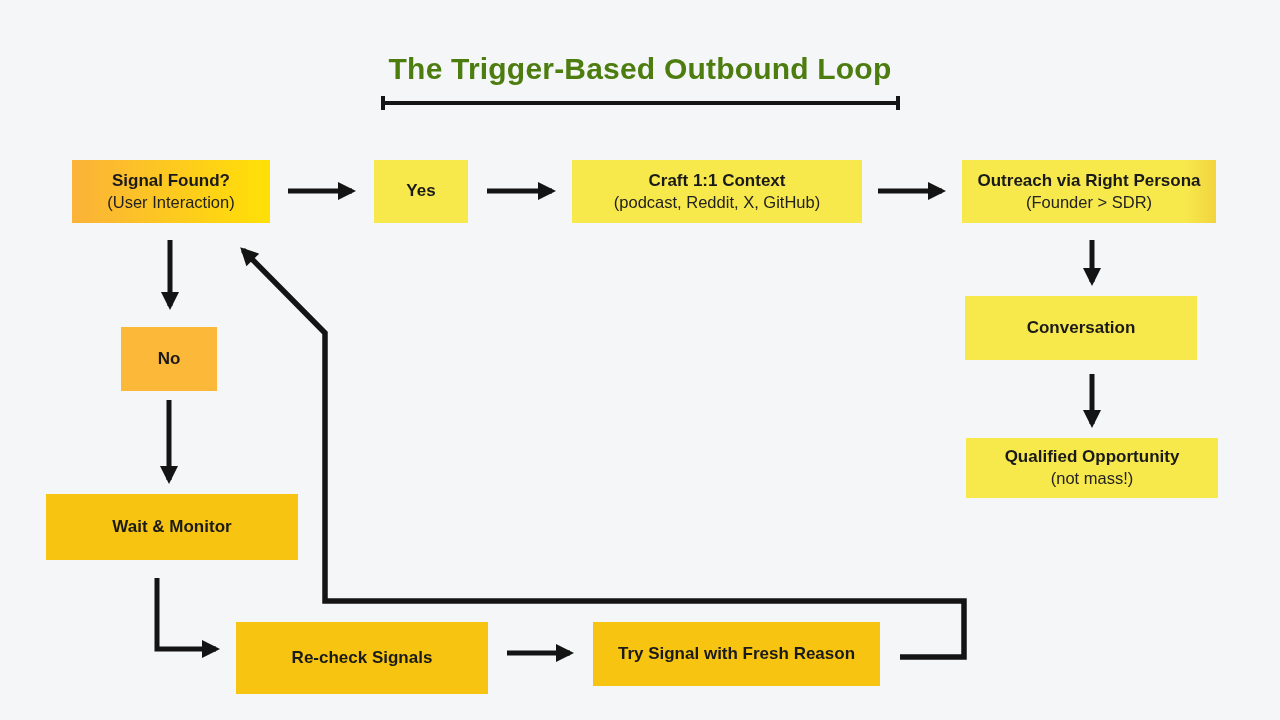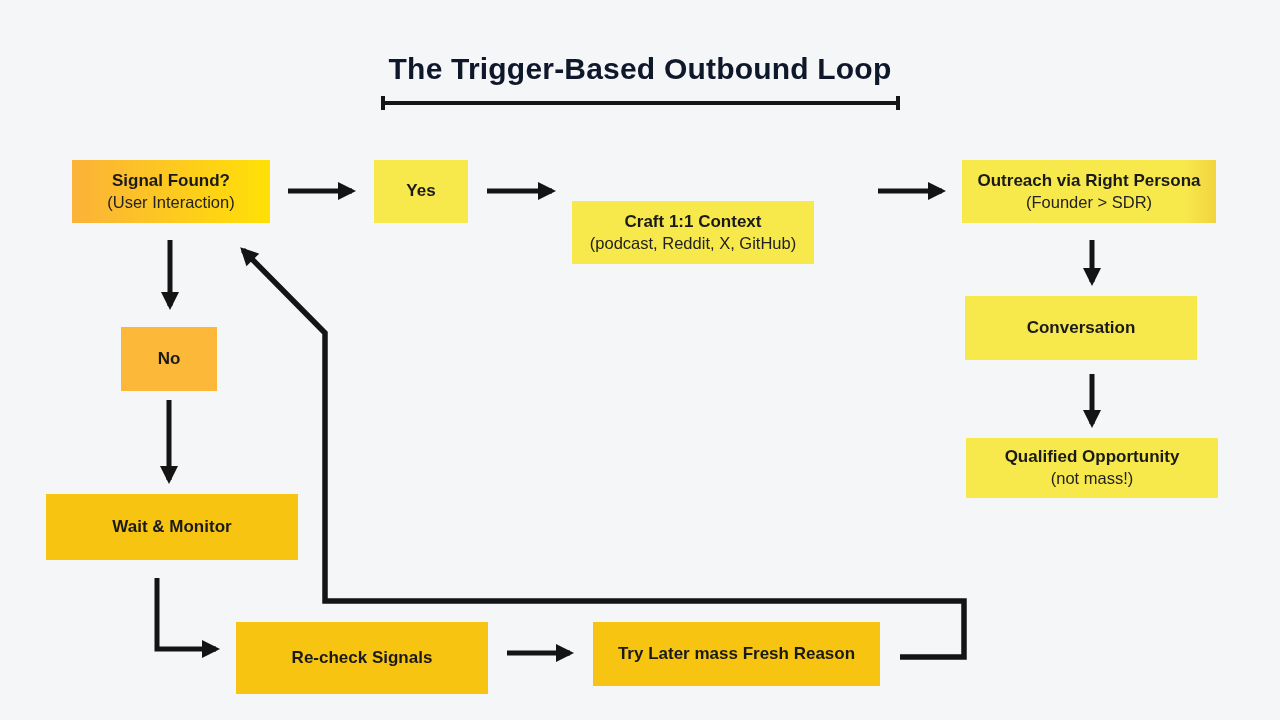--- a/index.html
+++ b/index.html
@@ -6,21 +6,21 @@
   body{
     width:1280px;height:720px;position:relative;overflow:hidden;
     background:#f4f6f8;
     font-family:"Liberation Sans", sans-serif;
     color:#1c1c1c;
   }
   .stage{position:absolute;inset:0;}
   
   .title{
     position:absolute;left:330px;top:52px;width:620px;
-    text-align:center;font-size:30px;font-weight:700;color:#0f172a;
+    text-align:center;font-size:30px;font-weight:700;color:#4d7c0f;
     letter-spacing:.2px;
   }
   
   .logo{
     position:absolute;left:1101px;top:31px;width:137px;height:42px;
     background:#ffffff;border-radius:6px;
     display:flex;align-items:center;justify-content:center;gap:5px;
   }
   .logo .brand{font-size:20px;font-weight:700;color:#000;}
   
@@ -29,21 +29,21 @@
   .node{
     position:absolute;display:flex;flex-direction:column;
     align-items:center;justify-content:center;text-align:center;
     line-height:1.3;
   }
   .node .t{font-weight:700;font-size:17px;color:#1a1a1a;}
   .node .s{font-weight:400;font-size:16.5px;color:#222;}
   .node .s:empty{display:none;}
   #n-signal      {left:72px;  top:160px; width:198px; height:63px; background:linear-gradient(90deg,#fbb239 0%,#ffe006 100%);}
   #n-yes         {left:374px; top:160px; width:94px;  height:63px; background:#f7e84c;}
-  #n-craft       {left:572px; top:160px; width:242px; height:63px; background:#f7e84c;margin-top:41px;}
+  #n-craft       {left:572px; top:160px; width:290px; height:63px; background:#f7e84c;}
   #n-outreach    {left:962px; top:160px; width:254px; height:63px; background:linear-gradient(90deg,#f7e84c 88%,#f2d43e 100%);}
   #n-conversation{left:965px; top:296px; width:232px; height:64px; background:#f7e84c;}
   #n-qualified   {left:966px; top:438px; width:252px; height:60px; background:#f7e84c;}
   #n-no          {left:121px; top:327px; width:96px;  height:64px; background:#fcb838;}
   #n-wait        {left:46px;  top:494px; width:252px; height:66px; background:#f6c411;}
   #n-recheck     {left:236px; top:622px; width:252px; height:72px; background:#f6c411;}
   #n-trylater    {left:593px; top:622px; width:287px; height:64px; background:#f6c411;}
 </style>
 </head>
 <body>
@@ -118,17 +118,17 @@
     <span class="t">Wait &amp; Monitor</span>
 
   </div>
 
   <div class="node" id="n-recheck">
     <span class="t">Re-check Signals</span>
 
   </div>
 
   <div class="node" id="n-trylater">
-    <span class="t">Try Later mass Fresh Reason</span>
+    <span class="t">Try Signal with Fresh Reason</span>
 
   </div>
 
 </div>
 
 </body></html>

